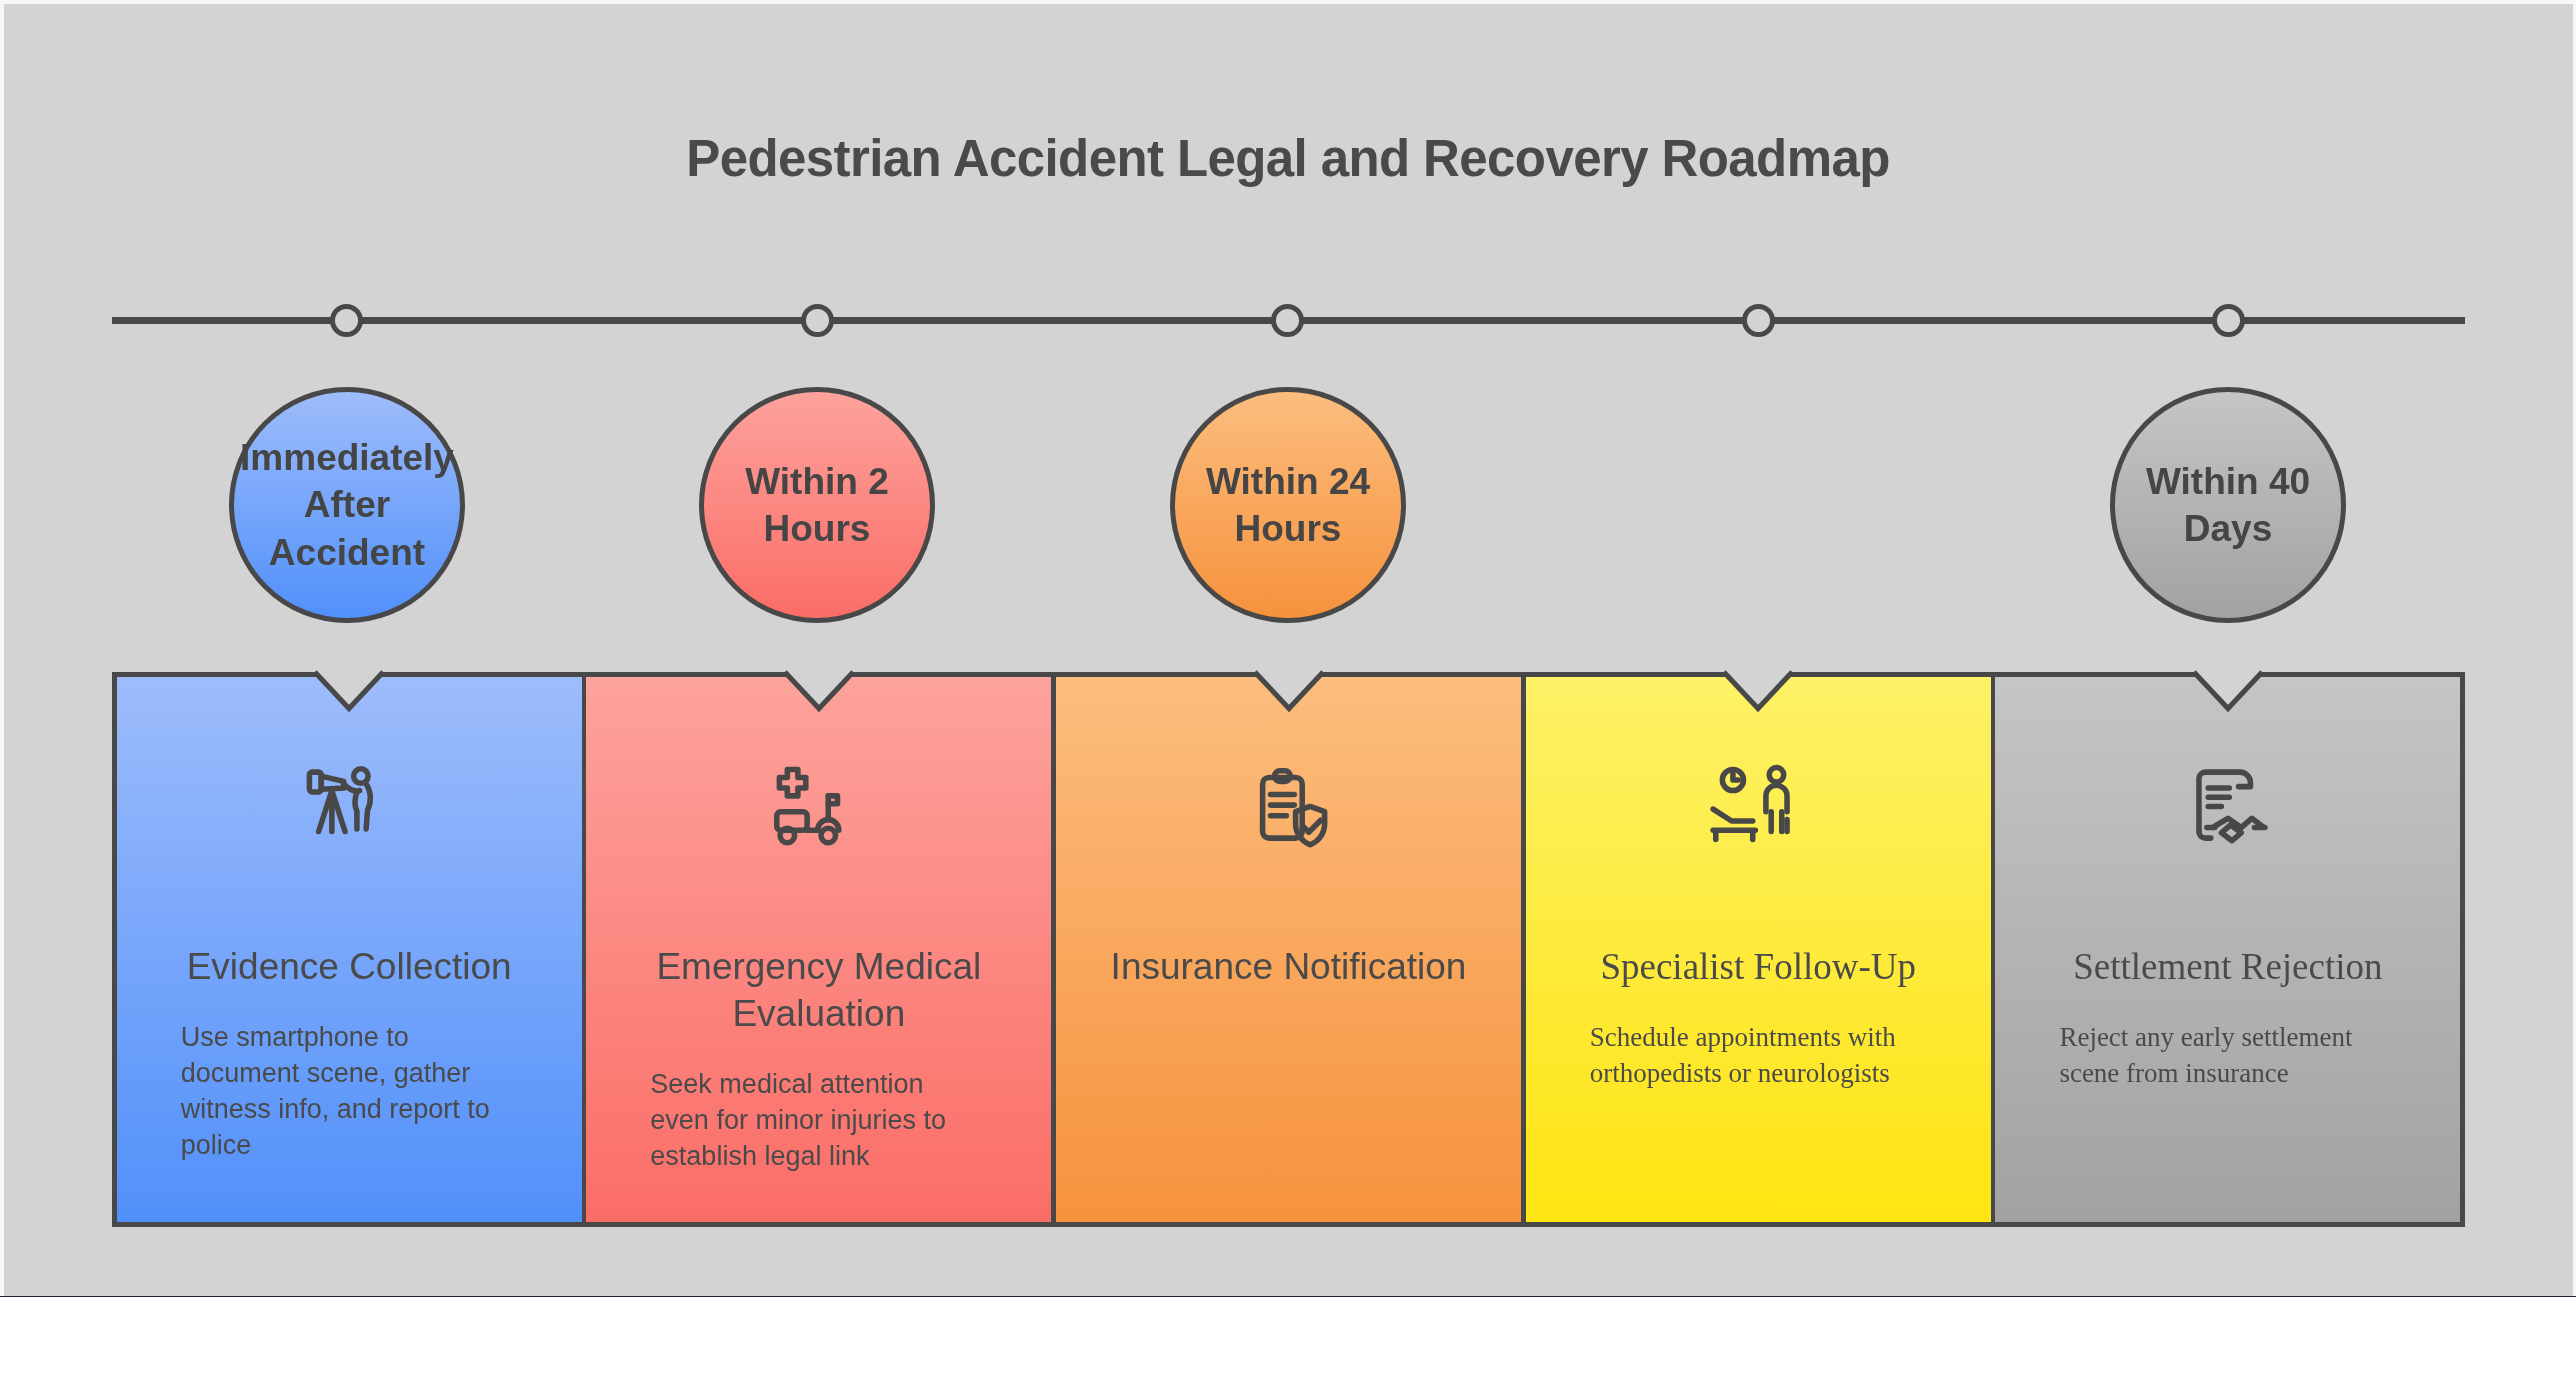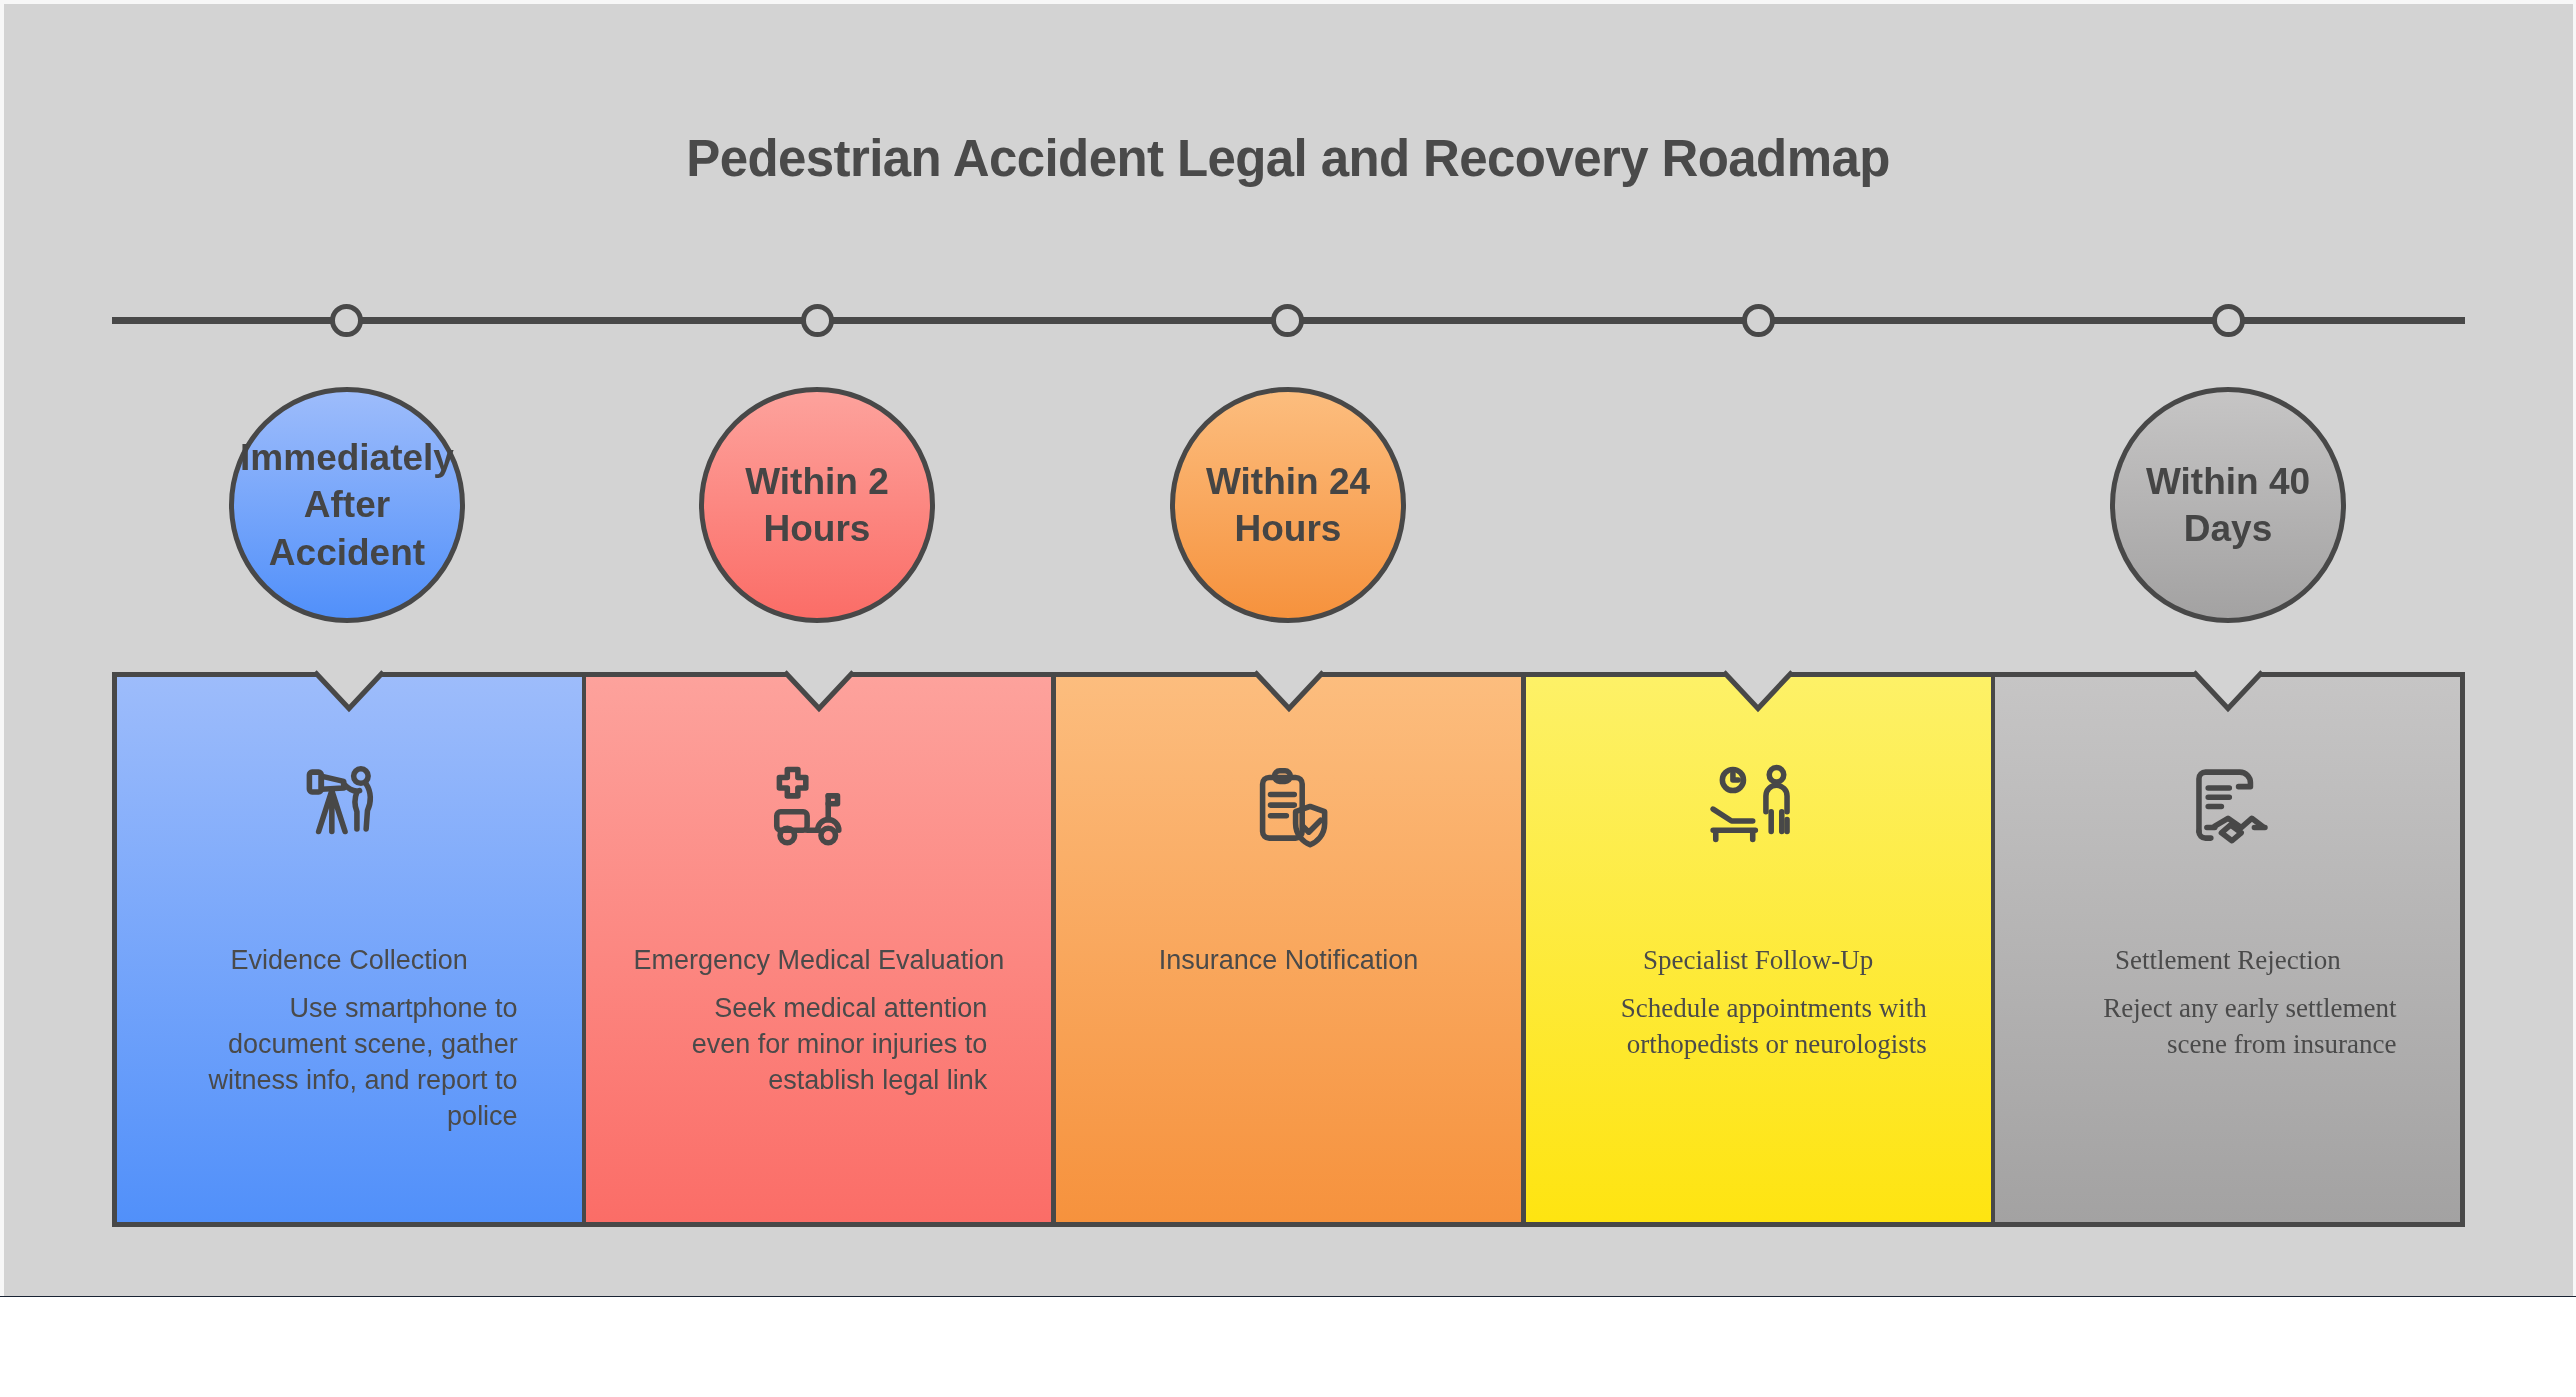--- a/index.html
+++ b/index.html
@@ -20,22 +20,22 @@
   .stage-circle .lbl{width:219px;text-align:center;font-size:37px;font-weight:bold;
     color:#454545;line-height:1.28;}
   .cards-row{position:absolute;left:112px;top:672px;width:2353px;height:555px;background:var(--stroke);
     display:flex;gap:4.6px;padding:4.6px;}
   .stage-card{flex:1;position:relative;display:flex;flex-direction:column;align-items:center;}
   .notch{position:absolute;top:-4.6px;left:50%;transform:translateX(-50%);overflow:visible;display:block;}
   .notch polygon{fill:var(--bg);}
   .notch polyline{fill:none;stroke:var(--stroke);stroke-width:9;}
   .icon{margin-top:74px;}
   .icon svg{stroke:var(--stroke);fill:none;stroke-width:4.2;stroke-linecap:round;stroke-linejoin:round;display:block;}
-  .card-title{margin-top:60px;font-size:27px;color:var(--text);text-align:center;line-height:1.28;max-width:403px;}
-  .card-desc{margin-top:14px;font-size:27px;color:var(--text);text-align:right;line-height:1.33;max-width:337px;}
+  .card-title{margin-top:60px;font-size:37px;color:var(--text);text-align:center;line-height:1.28;max-width:403px;}
+  .card-desc{margin-top:30px;font-size:27px;color:var(--text);text-align:left;line-height:1.33;max-width:337px;}
 </style>
 </head>
 <body>
 
 <div class="page">
   <div class="canvas"></div>
   <div class="footer-bar"></div>
 
   <div class="main-title">Pedestrian Accident Legal and Recovery Roadmap</div>
 

